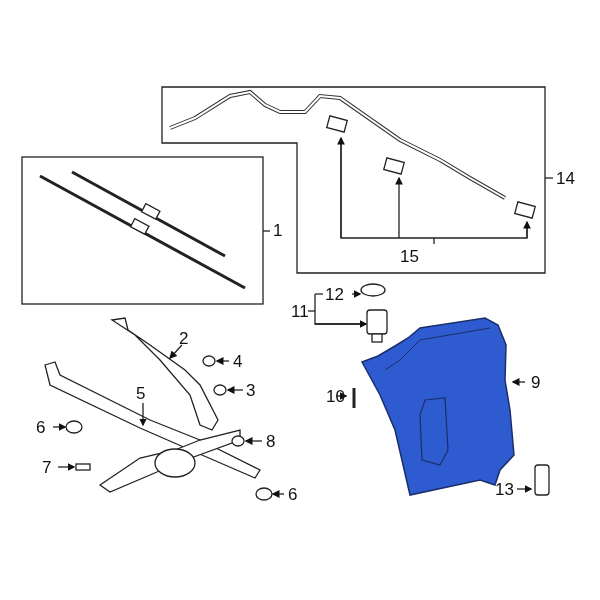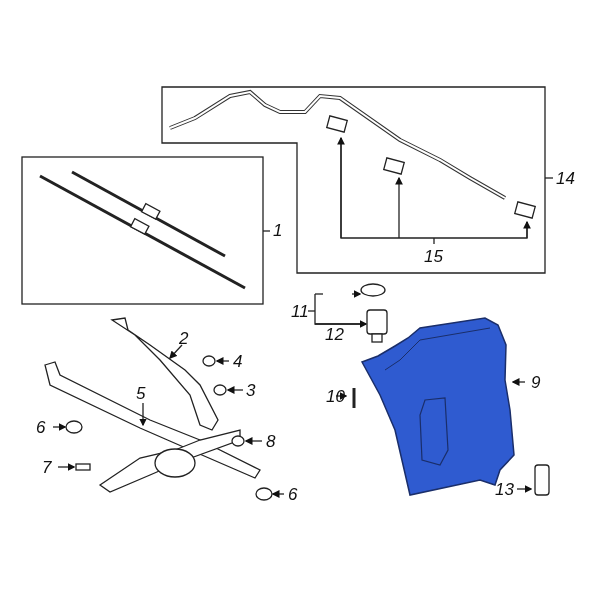--- a/index.html
+++ b/index.html
@@ -1,18 +1,18 @@
 <!DOCTYPE html>
 <html><head>
 <meta charset="utf-8">
 <style>
   html, body { margin:0; padding:0; background:#ffffff; }
   body { width:600px; height:600px; position:relative; overflow:hidden; font-family:"Liberation Sans", sans-serif; }
   svg { position:absolute; left:0; top:0; }
-  .lbl { position:absolute; font-size:17px; color:#111; line-height:1;font-style:italic; }
+  .lbl { position:absolute; font-size:17px; color:#111; line-height:1; }
 </style>
 </head>
 <body>
 
 <svg width="600" height="600" viewBox="0 0 600 600">
   <defs>
     <marker id="ah" markerWidth="6" markerHeight="6" refX="5" refY="3" orient="auto">
       <path d="M0,0 L6,3 L0,6 Z" fill="#111"></path>
     </marker>
   </defs>
@@ -90,16 +90,16 @@
 <div class="lbl" style="left:246px;top:382px;">3</div>
 <div class="lbl" style="left:233px;top:353px;">4</div>
 <div class="lbl" style="left:136px;top:385px;">5</div>
 <div class="lbl" style="left:36px;top:419px;">6</div>
 <div class="lbl" style="left:288px;top:486px;">6</div>
 <div class="lbl" style="left:42px;top:459px;">7</div>
 <div class="lbl" style="left:266px;top:433px;">8</div>
 <div class="lbl" style="left:531px;top:374px;">9</div>
 <div class="lbl" style="left:326px;top:388px;">10</div>
 <div class="lbl" style="left:291px;top:303px;">11</div>
-<div class="lbl" style="left:325px;top:286px;margin-top:40px;">12</div>
+<div class="lbl" style="left:325px;top:286px;">12</div>
 <div class="lbl" style="left:495px;top:481px;text-align:center;">13</div>
 <div class="lbl" style="left:556px;top:170px;">14</div>
-<div class="lbl" style="left:424px;top:248px;">15</div>
+<div class="lbl" style="left:400px;top:248px;">15</div>
 
 </body></html>

